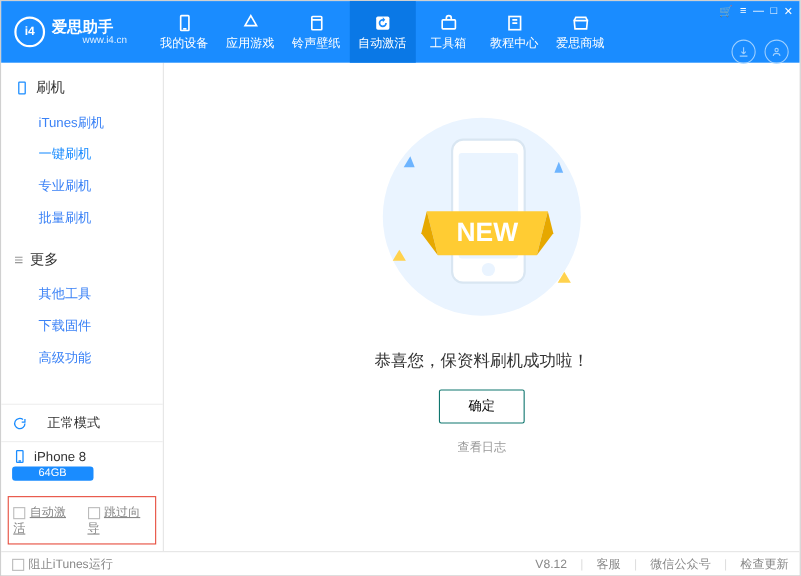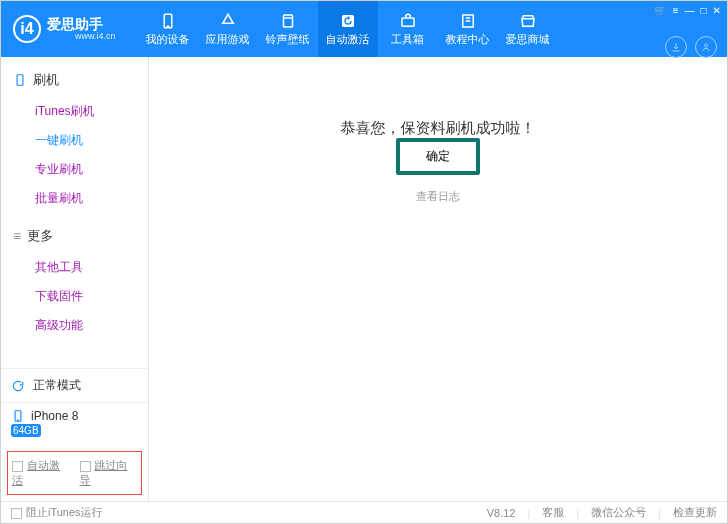--- a/index.html
+++ b/index.html
@@ -1,48 +1,48 @@
 <!DOCTYPE html>
 <html><head>
 <meta charset="utf-8">
 <style>
   * { box-sizing: border-box; margin: 0; padding: 0; font-family: "Microsoft YaHei", Arial, sans-serif; }
   body { width: 728px; height: 524px; background: #fff; overflow: hidden; border: 1px solid #d0d0d0; }
 
   .header { height: 56px; background: #1a8cff; display: flex; align-items: center; color: #fff; position: relative; }
   .logo { display: flex; align-items: center; padding: 0 12px; gap: 6px; }
-  .logo-badge { width: 28px; height: 28px; border: 2px solid #fff; border-radius: 50%; display: flex; align-items: center; justify-content: center; font-size: 16px; font-weight: bold; }
+  .logo-badge { width: 28px; height: 28px; border: 2px solid #fff; border-radius: 50%; display: flex; align-items: center; justify-content: center; font-size: 11px; font-weight: bold; }
   .logo-text { font-size: 14px; font-weight: bold; line-height: 1; }
   .logo-sub { font-size: 9px; opacity: .85; margin-left: 28px; }
   .nav { display: flex; align-items: stretch; height: 100%; margin-left: 10px; }
   .nav-item { width: 60px; display: flex; flex-direction: column; align-items: center; justify-content: center; gap: 2px; font-size: 11px; cursor: pointer; }
   .nav-item.active { background: #0a78e6; }
   .nav-item .nav-icon { width: 18px; height: 18px; }
   .win-ctrls { position: absolute; right: 0; top: 0; height: 100%; display: flex; align-items: center; gap: 8px; padding: 0 10px; }
   .win-top-icons { position: absolute; top: 4px; right: 6px; display: flex; gap: 6px; font-size: 10px; }
   .win-top-icons span { cursor: pointer; }
   .circle-btn { width: 22px; height: 22px; border: 1.5px solid #9fd0ff; border-radius: 50%; display:flex; align-items:center; justify-content:center; }
 
   .body { display: flex; height: calc(100% - 56px - 22px); }
   .sidebar { width: 148px; border-right: 1px solid #e5e5e5; padding: 8px 0 0; display:flex; flex-direction:column; }
   .side-section-title { display:flex; align-items:center; gap:6px; padding: 6px 12px; font-size: 13px; color:#333; }
   .side-items { padding: 2px 0 8px; }
-  .side-item { padding: 6px 0 6px 34px; font-size: 12px; color:#a21caf; cursor:pointer; }
+  .side-item { padding: 6px 0 6px 34px; font-size: 12px; color:#3b82f6; cursor:pointer; }
   .side-item.active { color:#1a8cff; }
   .side-spacer { flex:1; }
-  .side-status { border-top:1px solid #eee; padding:8px 10px; font-size:12px; color:#333; display:flex; align-items:center; gap:8px; }
+  .side-status { border-top:1px solid #eee; padding:8px 10px; font-size:12px; color:#333; display:flex; align-items:center; gap:18px; }
   .side-device { padding:6px 10px 10px; font-size:12px; color:#333; border-top:1px solid #eee;}
-  .badge { display:inline-block; background:#1a8cff; color:#fff; font-size:10px; border-radius:3px; padding:1px 2px; margin-top:0; }
+  .badge { display:inline-block; background:#1a8cff; color:#fff; font-size:10px; border-radius:3px; padding:1px 24px; margin-top:0; }
   .side-opts { border:1.5px solid #e74c3c; margin:4px 6px 6px; padding:6px 4px; display:flex; gap:10px; font-size:11px; color:#888;text-decoration:underline; }
   .chk { width:11px; height:11px; border:1px solid #bbb; display:inline-block; vertical-align:middle; margin-right:4px; }
 
   .content { flex:1; display:flex; flex-direction:column; align-items:center; justify-content:flex-start; padding-top:40px; }
   .illus { width:210px; height:200px; position:relative; }
   .msg { margin-top:22px; font-size:15px; color:#333; }
-  .btn-ok { border:4px solid #0f766e; background:#fff; padding:6px 26px; font-size:12px; cursor:pointer; border-radius:2px; }
+  .btn-ok { margin-top:16px; border:1px solid #0f766e; background:#fff; padding:6px 26px; font-size:12px; cursor:pointer; border-radius:2px; }
   .link-log { margin-top:14px; font-size:11px; color:#999; cursor:pointer; }
 
   .footer { height:22px; border-top:1px solid #e5e5e5; display:flex; align-items:center; font-size:11px; color:#888; padding:0 10px; justify-content:space-between; }
   .footer-right { display:flex; gap:12px; align-items:center; }
   .footer-right span.sep { color:#ddd; }
 </style>
 </head>
 <body>
 
 <div class="header">
@@ -166,20 +166,36 @@
       </div>
       <span class="badge">64GB</span>
     </div>
     <div class="side-opts">
       <label><span class="chk"></span><span>自动激活</span></label>
       <label><span class="chk"></span><span>跳过向导</span></label>
     </div>
   </div>
 
   <div class="content">
+    <div class="illus">
+      <svg viewBox="0 0 210 200" width="210" height="200">
+        <circle cx="105" cy="100" r="90" fill="#eaf4ff"></circle>
+        <polygon points="40,45 44,55 34,55" fill="#6db4ff"></polygon>
+        <polygon points="175,50 179,60 171,60" fill="#6db4ff"></polygon>
+        <polygon points="30,130 36,140 24,140" fill="#ffd24d"></polygon>
+        <polygon points="180,150 186,160 174,160" fill="#ffd24d"></polygon>
+        <rect x="78" y="30" width="66" height="130" rx="10" fill="#fff" stroke="#d9e6f2" stroke-width="2"></rect>
+        <rect x="84" y="42" width="54" height="96" rx="3" fill="#eaf4ff"></rect>
+        <circle cx="111" cy="148" r="6" fill="#eaf4ff"></circle>
+        <path d="M55 95 L165 95 L155 135 L65 135 Z" fill="#ffcc33"></path>
+        <path d="M55 95 L50 115 L65 135 Z" fill="#e6a800"></path>
+        <path d="M165 95 L170 115 L155 135 Z" fill="#e6a800"></path>
+        <text x="110" y="122" text-anchor="middle" font-size="24" font-weight="bold" fill="#fff" font-family="Arial">NEW</text>
+      </svg>
+    </div>
     <div class="msg">恭喜您，保资料刷机成功啦！</div>
     <button class="btn-ok">确定</button>
     <div class="link-log">查看日志</div>
   </div>
 </div>
 
 <div class="footer">
   <label><span class="chk"></span><span>阻止iTunes运行</span></label>
   <div class="footer-right">
     <span>V8.12</span>

